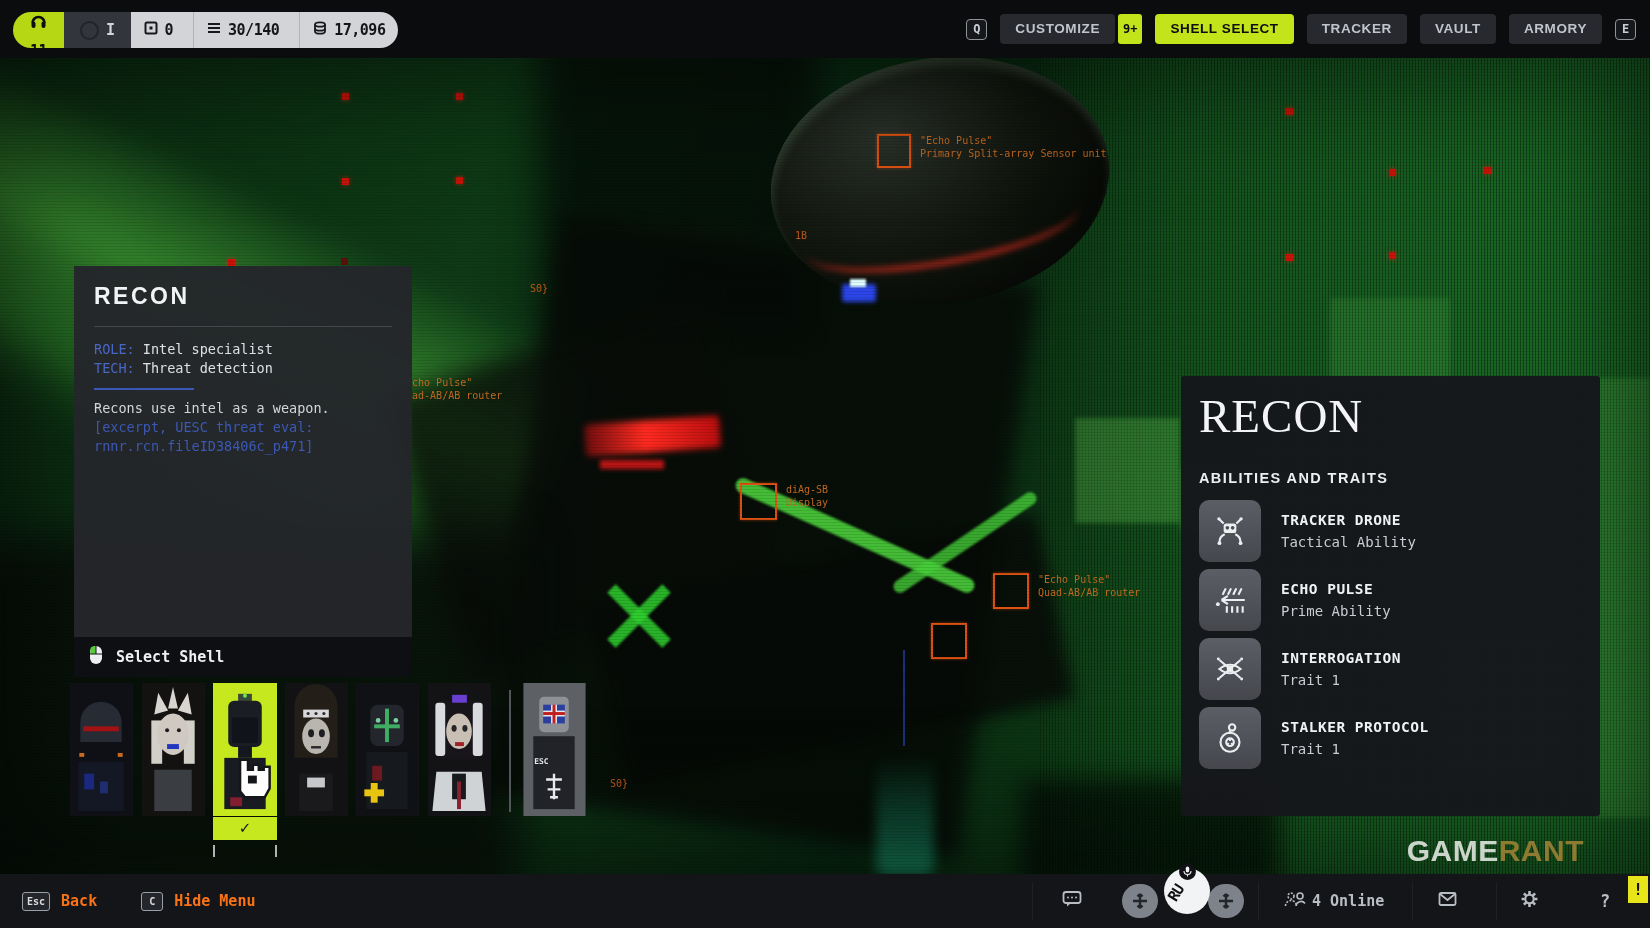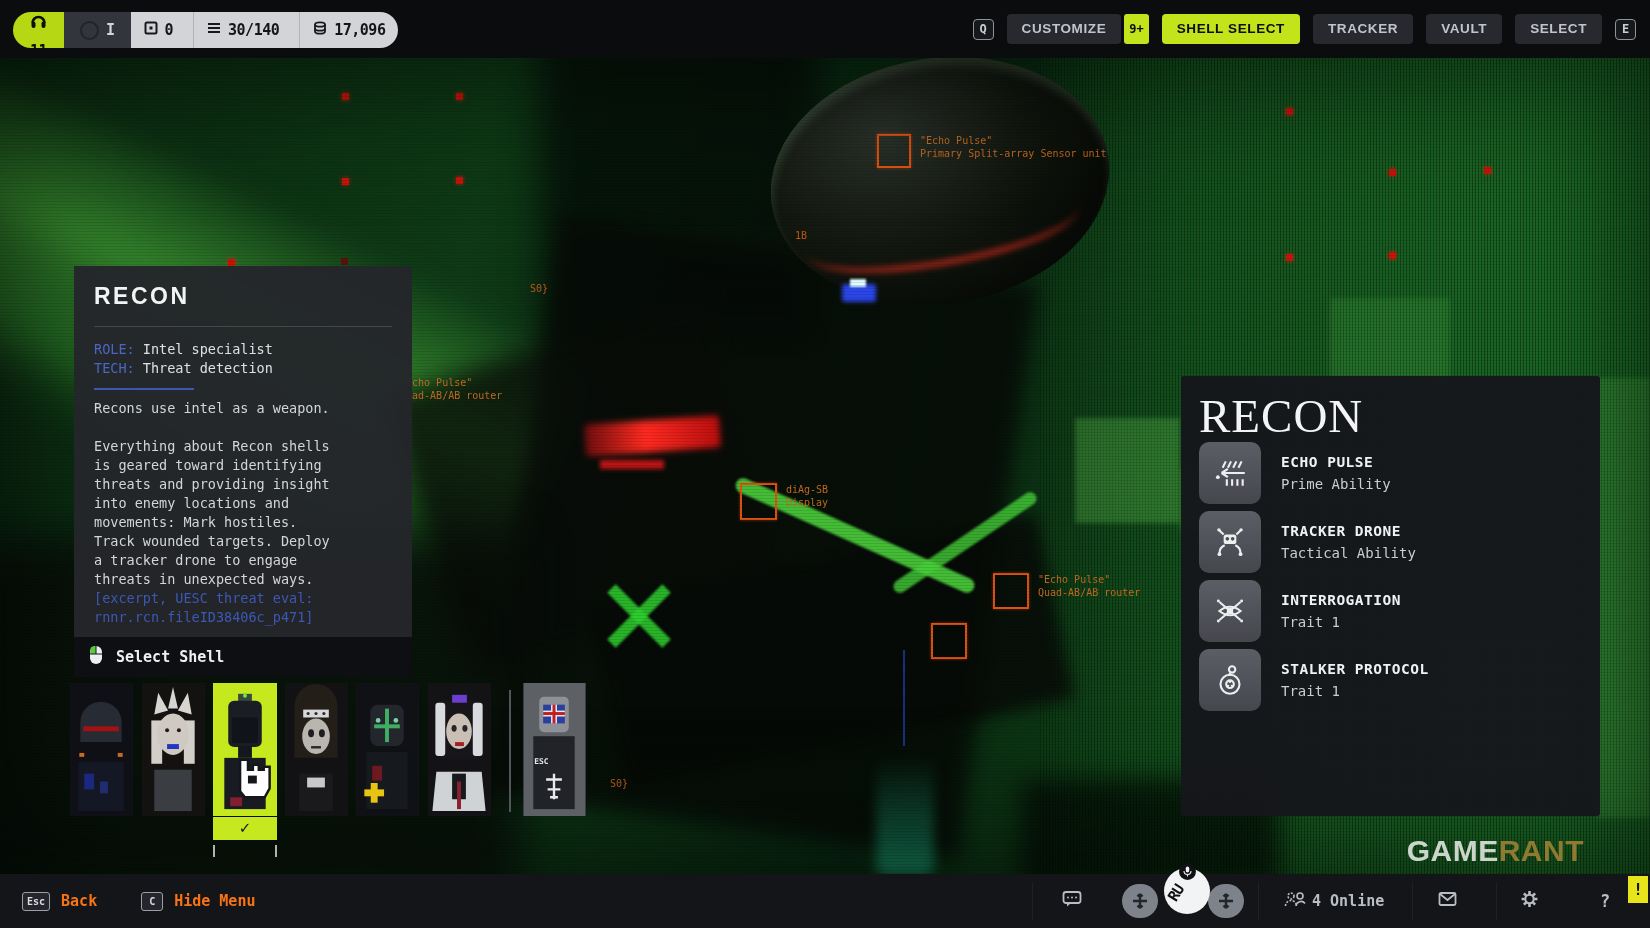--- a/index.html
+++ b/index.html
@@ -193,21 +193,21 @@
 
     <div id="topnav">
       <span class="key">Q</span>
       <span class="btn-with-badge">
         <button class="navbtn">CUSTOMIZE</button>
         <span class="count-badge">9+</span>
       </span>
       <button class="navbtn active">SHELL SELECT</button>
       <button class="navbtn">TRACKER</button>
       <button class="navbtn">VAULT</button>
-      <button class="navbtn">SELECT</button>
+      <button class="navbtn">ARMORY</button>
       <span class="key">E</span>
     </div>
   </div>
 
   <div id="scene">
     <div class="bg rband"></div>
     <div class="bg patch" style="left:1075px;top:360px;width:105px;height:105px;"></div>
     <div class="bg patch" style="left:1180px;top:410px;width:82px;height:62px;opacity:.7;"></div>
     <div class="bg patch" style="left:1330px;top:240px;width:120px;height:90px;opacity:.5;"></div>
     <div class="bg patch" style="left:1440px;top:580px;width:130px;height:150px;opacity:.6;"></div>
@@ -288,28 +288,20 @@
     <h1>RECON</h1>
     <div class="lp-div"></div>
     <div class="meta">
       <span class="lbl">ROLE:</span>
       <span>Intel specialist</span><br>
       <span class="lbl">TECH:</span>
       <span>Threat detection</span>
     </div>
     <div class="blue-rule"></div>
     <div class="body-txt">Recons use intel as a weapon.</div>
-    <div class="body-txt desc-gap">Everything about Recon shells
-is geared toward identifying
-threats and providing insight
-into enemy locations and
-movements: Mark hostiles.
-Track wounded targets. Deploy
-a tracker drone to engage
-threats in unexpected ways.</div>
     <div class="excerpt">[excerpt, UESC threat eval:
 rnnr.rcn.fileID38406c_p471]</div>
   </div>
 
   <div id="select-bar">
     <span>
       <svg width="14" height="20" viewBox="0 0 14 20">
           <rect x="1" y="1" width="12" height="18" rx="6" fill="#eceef0"></rect>
           <path d="M1.6 2.8 A6 6 0 0 1 7 1 L7 9 L1.2 9 Z" fill="#57c93a"></path>
           <line x1="7" y1="1" x2="7" y2="9" stroke="#14161a" stroke-width="1"></line>
@@ -419,35 +411,21 @@
         <text x="11" y="82" font-family="DejaVu Sans Mono, monospace" font-size="8" font-weight="bold" fill="#e8eaec">ESC</text>
         <path d="M31 92 v26 M23 98 h16 M24.5 108 h13 M27 116 h8" stroke="#e8eaec" stroke-width="2.4" fill="none"></path>
       </svg>
   </div>
   <div id="checkbar">✓</div>
   <div class="tick" style="left:213px;"></div>
   <div class="tick" style="left:275px;"></div>
 
   <div id="right-panel">
     <h2>RECON</h2>
-
-    <div class="ability">
-      <div class="tile">
-        <svg width="38" height="38" viewBox="0 0 36 36" fill="none" stroke="#eceef0" stroke-width="2">
-            <path d="M14 7 l-3 6 M19 7 l-3 6 M24 7 l-3 6 M29 7 l-3 6"></path>
-            <path d="M32 18 H10 M10 18 l6 -4 M10 18 l6 4"></path>
-            <circle cx="6.5" cy="22" r="1.8" fill="#eceef0" stroke="none"></circle>
-            <path d="M15 24 v6 M20 24 v6 M25 24 v6 M30 24 v6"></path>
-          </svg>
-      </div>
-      <div>
-        <div class="ab-name">ECHO PULSE</div>
-        <div class="ab-type">Prime Ability</div>
-      </div>
-    </div>
+    <h3>ABILITIES AND TRAITS</h3>
 
     <div class="ability">
       <div class="tile">
         <svg width="38" height="38" viewBox="0 0 36 36">
             <rect x="12" y="11" width="12" height="9" rx="2.5" fill="#eceef0"></rect>
             <circle cx="15.5" cy="15" r="1.7" fill="#4a4c52"></circle>
             <circle cx="20.5" cy="15" r="1.7" fill="#4a4c52"></circle>
             <path d="M12 11 l-4 -4 M24 11 l4 -4" stroke="#eceef0" stroke-width="2" fill="none"></path>
             <circle cx="7.5" cy="6.5" r="1.6" fill="#eceef0"></circle>
             <circle cx="28.5" cy="6.5" r="1.6" fill="#eceef0"></circle>
@@ -458,20 +436,35 @@
       </div>
       <div>
         <div class="ab-name">TRACKER DRONE</div>
         <div class="ab-type">Tactical Ability</div>
       </div>
     </div>
 
     <div class="ability">
       <div class="tile">
         <svg width="38" height="38" viewBox="0 0 36 36" fill="none" stroke="#eceef0" stroke-width="2">
+            <path d="M14 7 l-3 6 M19 7 l-3 6 M24 7 l-3 6 M29 7 l-3 6"></path>
+            <path d="M32 18 H10 M10 18 l6 -4 M10 18 l6 4"></path>
+            <circle cx="6.5" cy="22" r="1.8" fill="#eceef0" stroke="none"></circle>
+            <path d="M15 24 v6 M20 24 v6 M25 24 v6 M30 24 v6"></path>
+          </svg>
+      </div>
+      <div>
+        <div class="ab-name">ECHO PULSE</div>
+        <div class="ab-type">Prime Ability</div>
+      </div>
+    </div>
+
+    <div class="ability">
+      <div class="tile">
+        <svg width="38" height="38" viewBox="0 0 36 36" fill="none" stroke="#eceef0" stroke-width="2">
             <path d="M8 18 q10 -8 20 0 q-10 8 -20 0 z"></path>
             <circle cx="18" cy="18" r="3" fill="#eceef0" stroke="none"></circle>
             <path d="M8 9.5 l20 17 M28 9.5 l-20 17"></path>
             <circle cx="7" cy="8.5" r="1.4" fill="#eceef0" stroke="none"></circle>
             <circle cx="29" cy="8.5" r="1.4" fill="#eceef0" stroke="none"></circle>
             <circle cx="7" cy="27.5" r="1.4" fill="#eceef0" stroke="none"></circle>
             <circle cx="29" cy="27.5" r="1.4" fill="#eceef0" stroke="none"></circle>
           </svg>
       </div>
       <div>

